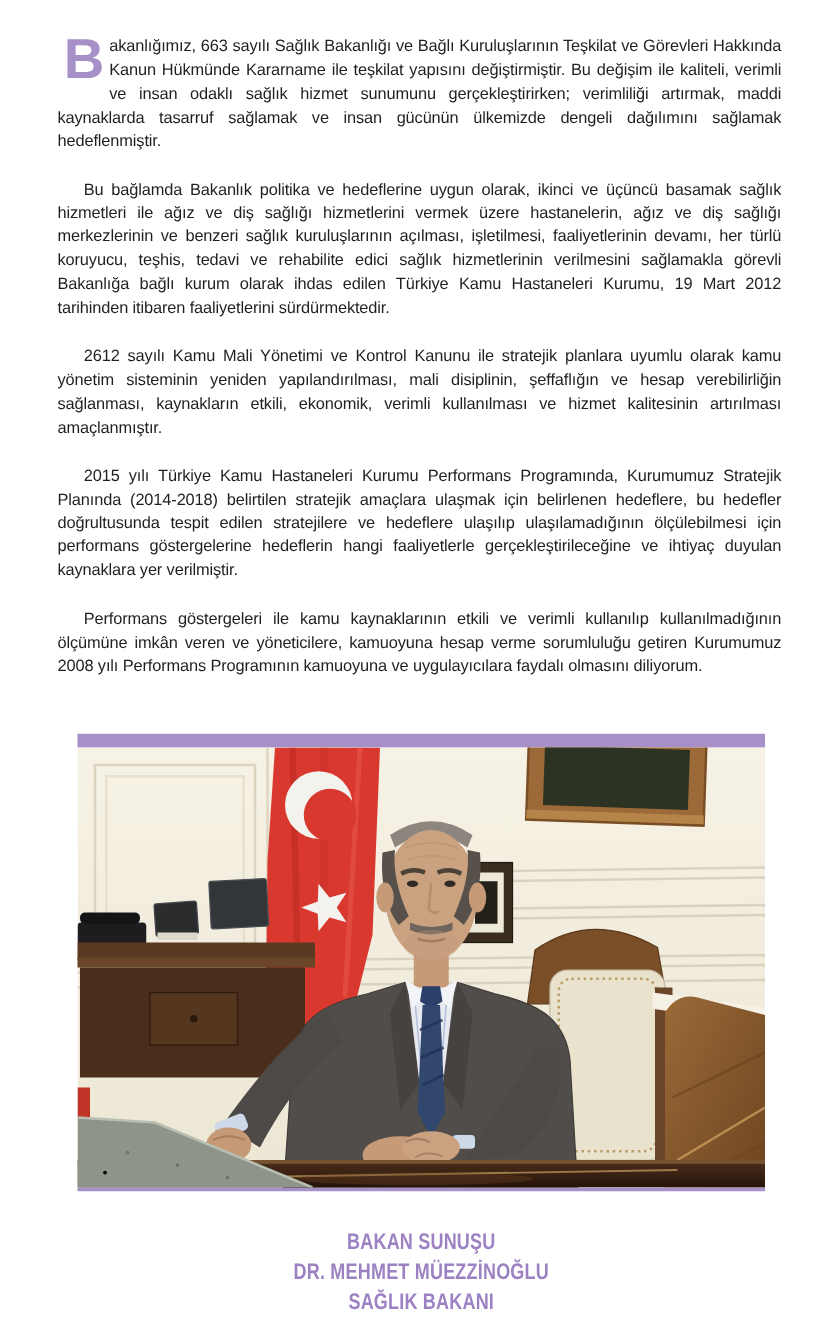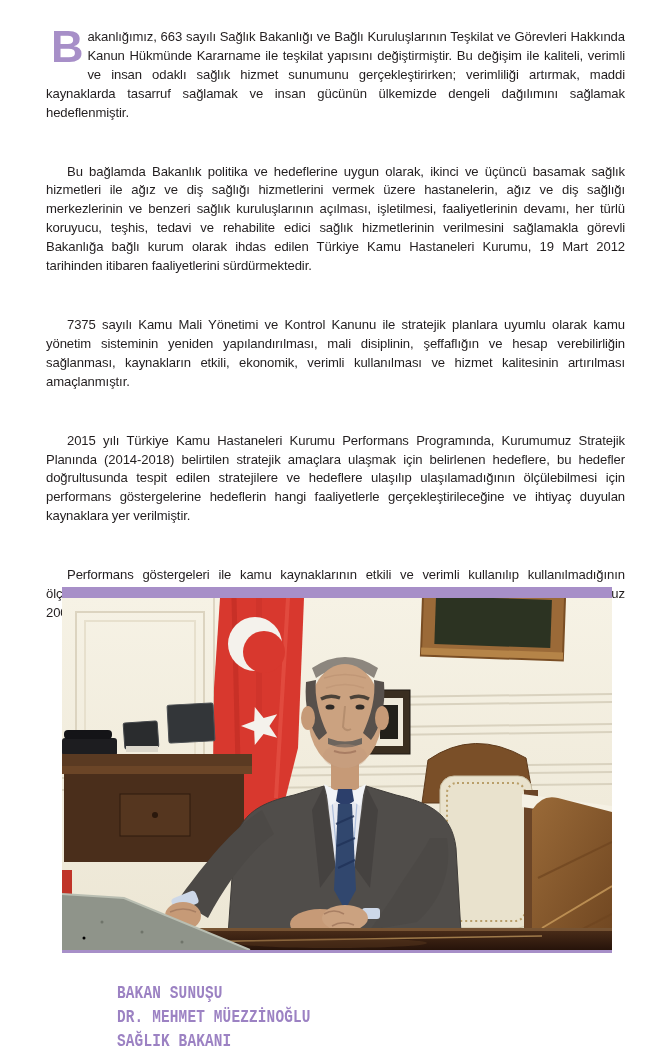--- a/index.html
+++ b/index.html
@@ -10,57 +10,57 @@
   }
   .page { position:absolute; inset:0; }
 
   
   .text-block { position:absolute; left:46px; width:579px; top:28px; }
   p.para {
     margin:0 0 20px 0;
     font-size:13.1px; line-height:18.9px;
     text-align:justify; letter-spacing:-0.1px;
   }
-  p.para.indent { text-indent:21px;margin-top:40px; }
+  p.para.indent { text-indent:21px; }
   .dropcap {
     float:left; display:block;
     font-size:45px; line-height:36px; height:39px;
     margin:1px 4px 0 5px;
     font-weight:bold; color:#a78fc8;
   }
 
   
   .photo-frame {
     position:absolute; left:62px; top:587px; width:550px;
     border-bottom:3px solid #a78fc8;
   }
   .photo-topbar { height:11px; background:#a78fc8; }
   .photo-frame svg { display:block; }
 
   
   .caption {
     position:absolute; left:62px; width:550px; top:981px;
-    color:#9c82c3;font-family:Liberation Mono, monospace;
+    text-align:center; color:#9c82c3;
   }
   .caption-line {
     display:block; font-size:18px; line-height:24px;
     font-weight:bold; letter-spacing:0.2px;
     transform:scaleX(0.80); transform-origin:50% 50%;
     white-space:nowrap;
   }
 </style>
 </head>
 <body>
 
 <div class="page">
 
   <div class="text-block">
     <p class="para"><span class="dropcap">B</span><span>akanlığımız, 663 sayılı Sağlık Bakanlığı ve Bağlı Kuruluşlarının Teşkilat ve Görevleri Hakkında Kanun Hükmünde Kararname ile teşkilat yapısını değiştirmiştir. Bu değişim ile kaliteli, verimli ve insan odaklı sağlık hizmet sunumunu gerçekleştirirken; verimliliği artırmak, maddi kaynaklarda tasarruf sağlamak ve insan gücünün ülkemizde dengeli dağılımını sağlamak hedeflenmiştir.</span></p>
     <p class="para indent">Bu bağlamda Bakanlık politika ve hedeflerine uygun olarak, ikinci ve üçüncü basamak sağlık hizmetleri ile ağız ve diş sağlığı hizmetlerini vermek üzere hastanelerin, ağız ve diş sağlığı merkezlerinin ve benzeri sağlık kuruluşlarının açılması, işletilmesi, faaliyetlerinin devamı, her türlü koruyucu, teşhis, tedavi ve rehabilite edici sağlık hizmetlerinin verilmesini sağlamakla görevli Bakanlığa bağlı kurum olarak ihdas edilen Türkiye Kamu Hastaneleri Kurumu, 19 Mart 2012 tarihinden itibaren faaliyetlerini sürdürmektedir.</p>
-    <p class="para indent">7375 sayılı Kamu Mali Yönetimi ve Kontrol Kanunu ile stratejik planlara uyumlu olarak kamu yönetim sisteminin yeniden yapılandırılması, mali disiplinin, şeffaflığın ve hesap verebilirliğin sağlanması, kaynakların etkili, ekonomik, verimli kullanılması ve hizmet kalitesinin artırılması amaçlanmıştır.</p>
+    <p class="para indent">2612 sayılı Kamu Mali Yönetimi ve Kontrol Kanunu ile stratejik planlara uyumlu olarak kamu yönetim sisteminin yeniden yapılandırılması, mali disiplinin, şeffaflığın ve hesap verebilirliğin sağlanması, kaynakların etkili, ekonomik, verimli kullanılması ve hizmet kalitesinin artırılması amaçlanmıştır.</p>
     <p class="para indent">2015 yılı Türkiye Kamu Hastaneleri Kurumu Performans Programında, Kurumumuz Stratejik Planında (2014-2018) belirtilen stratejik amaçlara ulaşmak için belirlenen hedeflere, bu hedefler doğrultusunda tespit edilen stratejilere ve hedeflere ulaşılıp ulaşılamadığının ölçülebilmesi için performans göstergelerine hedeflerin hangi faaliyetlerle gerçekleştirileceğine ve ihtiyaç duyulan kaynaklara yer verilmiştir.</p>
     <p class="para indent">Performans göstergeleri ile kamu kaynaklarının etkili ve verimli kullanılıp kullanılmadığının ölçümüne imkân veren ve yöneticilere, kamuoyuna hesap verme sorumluluğu getiren Kurumumuz 2008 yılı Performans Programının kamuoyuna ve uygulayıcılara faydalı olmasını diliyorum.</p>
   </div>
 
   <div class="photo-frame">
     <div class="photo-topbar"></div>
     <svg width="550" height="352" viewBox="0 0 550 352">
       <defs>
         <linearGradient id="wallGrad" x1="0" y1="0" x2="0" y2="1">
           <stop offset="0" stop-color="#f6f2e5"></stop>

